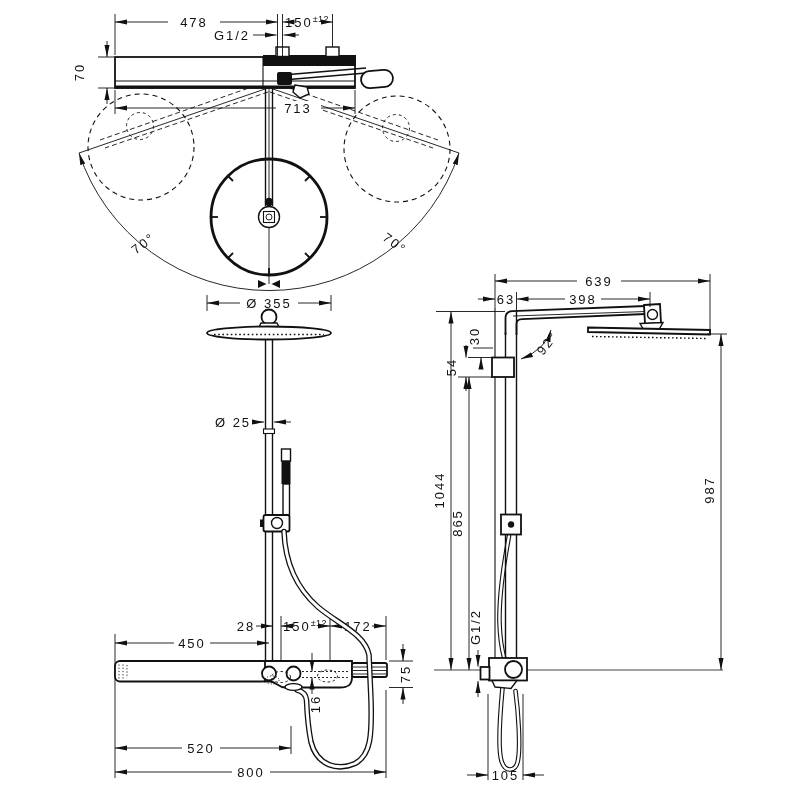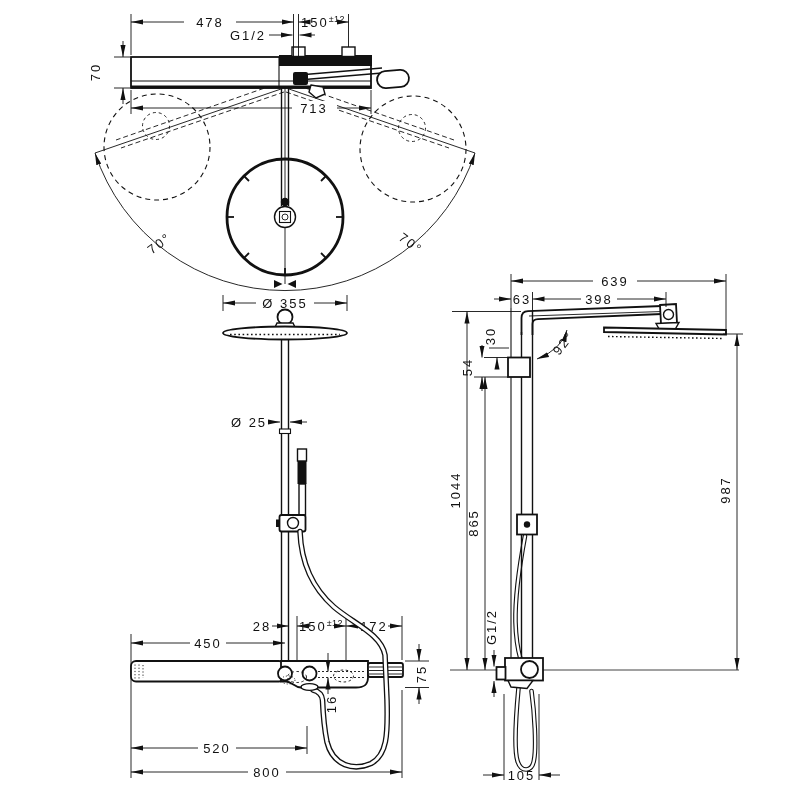--- a/index.html
+++ b/index.html
@@ -1,16 +1,16 @@
 <!DOCTYPE html>
 <html><head>
 <meta charset="utf-8">
 <style>
   html,body{margin:0;padding:0;background:#fff;}
-  #canvas{width:642px;height:800px;background:#fff;position:relative;margin-left:16px;}
+  #canvas{width:642px;height:800px;background:#fff;position:relative;}
   svg text{font-family:"Liberation Sans","DejaVu Sans",sans-serif;font-size:13px;letter-spacing:2px;fill:#111;}
   svg .sup{font-size:9px;letter-spacing:0.5px;}
   .ln{stroke:#111;fill:none;}
   .w2{stroke-width:1.8;}
   .w15{stroke-width:1.4;}
   .w3{stroke-width:2.8;}
   .thin{stroke-width:0.9;}
   .w1{stroke-width:1.1;}
   .wh{fill:#fff;}
   .blk{fill:#111;stroke:none;}

